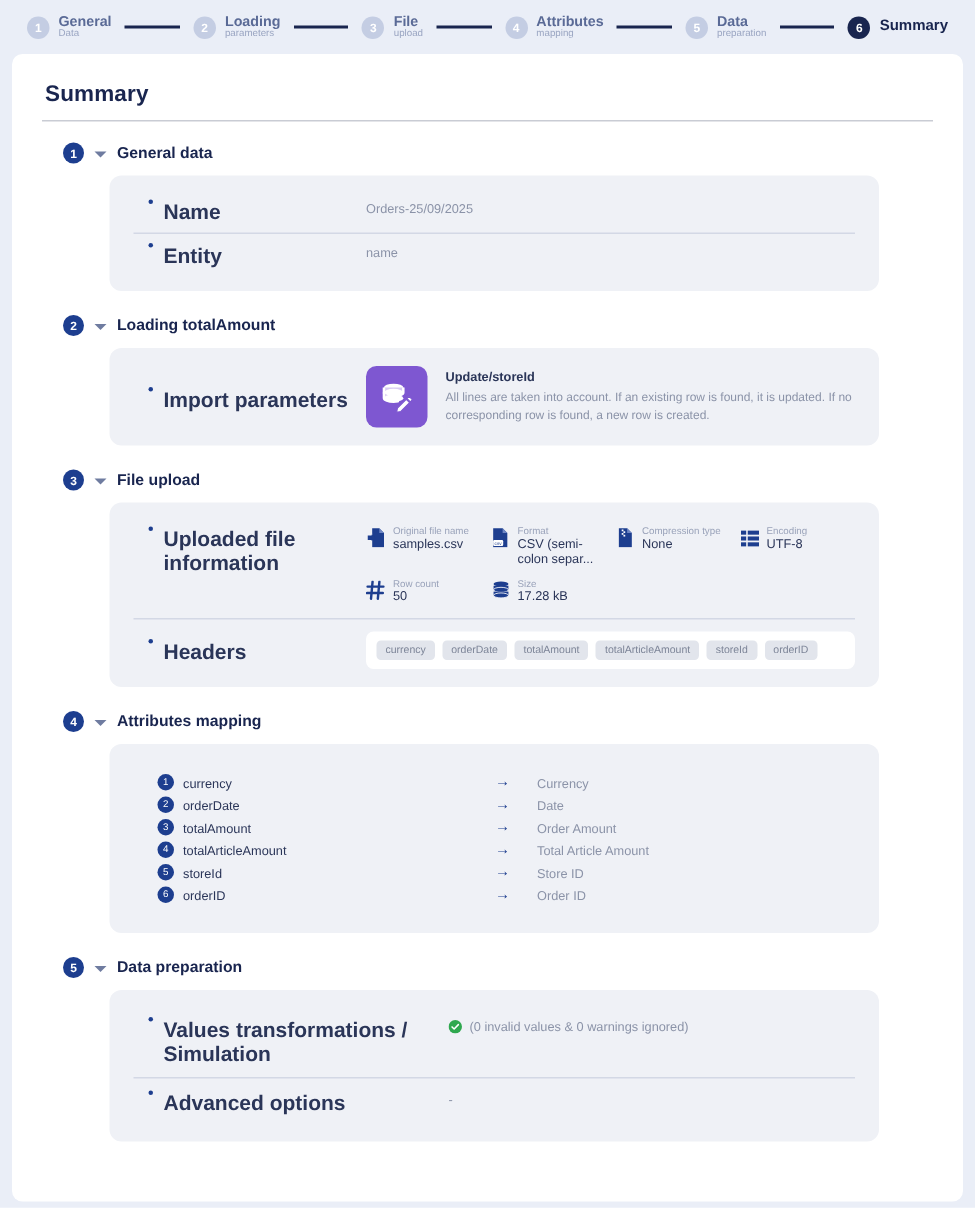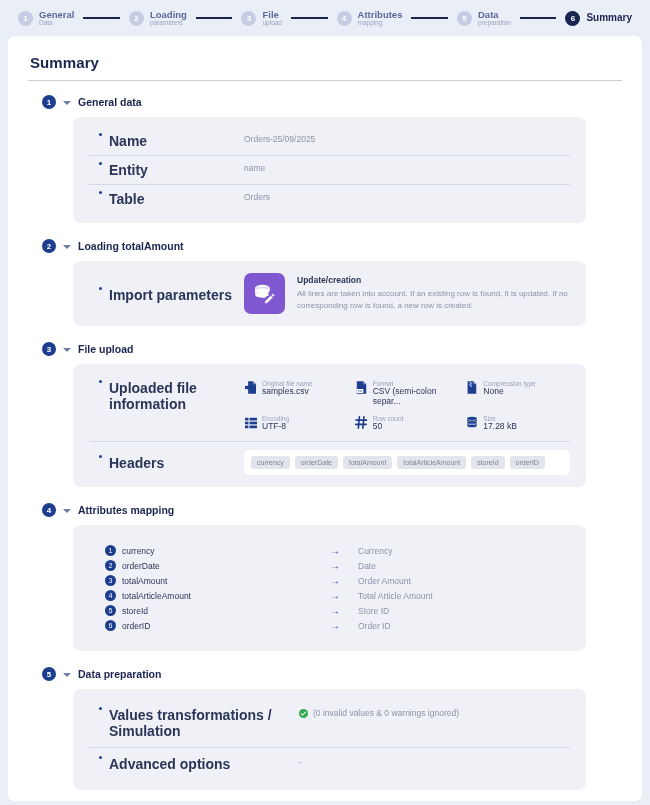--- a/index.html
+++ b/index.html
@@ -121,21 +121,21 @@
     display: flex; align-items: center; justify-content: center;
     flex: 0 0 auto;
   }
   .imp-text { padding-top: 2px; }
   .imp-title { font-size: 8.5px; font-weight: bold; color: #2a3558; margin-bottom: 3px; }
   .imp-desc { font-size: 8px; color: #8b93a8; line-height: 1.5; max-width: 272px; }
 
   
   .fileinfo {
     display: grid;
-    grid-template-columns: 1fr 1fr 1fr;
+    grid-template-columns: 1fr 1fr 1fr 1fr;
     row-gap: 8px; column-gap: 6px;
     flex: 1 1 auto;
   }
   .fi-item { display: flex; gap: 5px; align-items: flex-start; }
   .fi-ic { flex: 0 0 auto; width: 13px; height: 15px; display:flex; align-items:center; justify-content:center; }
   .fi-txt { line-height: 1.15; }
   .fi-lab { font-size: 6.5px; color: #9aa3ba; }
   .fi-val { font-size: 8.5px; color: #2a3558; }
 
   
@@ -251,27 +251,20 @@
           <span>Name</span>
         </div>
         <div class="row-value">Orders-25/09/2025</div>
       </div>
       <div class="row">
         <div class="row-label">
           <span class="bullet"></span>
           <span>Entity</span>
         </div>
         <div class="row-value">name</div>
-      </div>
-      <div class="row">
-        <div class="row-label">
-          <span class="bullet"></span>
-          <span>Table</span>
-        </div>
-        <div class="row-value">Orders</div>
       </div>
     </div>
   </div>
 
   <div class="section" style="margin-top:16px;">
     <div class="sec-head">
       <div class="sec-num">2</div>
       <div class="caret"></div>
       <div class="sec-title">Loading totalAmount</div>
     </div>
@@ -287,21 +280,21 @@
               <ellipse cx="10" cy="6" rx="6.2" ry="2.4" fill="#ffffff"></ellipse>
               <path d="M3.8 6v3.2c0 1.33 2.78 2.4 6.2 2.4s6.2-1.07 6.2-2.4V6" stroke="#ffffff" stroke-width="1.6" fill="#d8cbf2"></path>
               <ellipse cx="10" cy="9.3" rx="6.2" ry="2.4" fill="#ffffff"></ellipse>
               <path d="M3.8 9.6v3.2c0 1.33 2.78 2.4 6.2 2.4 1.0 0 1.95-.09 2.78-.25" stroke="#ffffff" stroke-width="1.6" fill="#d8cbf2" stroke-linecap="round"></path>
               <ellipse cx="10" cy="12.9" rx="6.2" ry="2.4" fill="#ffffff"></ellipse>
               <path d="M14.6 21.4l-2.7.55.56-2.7 5.6-5.6 2.15 2.15-5.6 5.6z" fill="#ffffff" stroke="#7e57d1" stroke-width=".7"></path>
               <path d="M18.5 13.1l1.35-1.35 2.15 2.15-1.35 1.35z" fill="#ffffff" stroke="#7e57d1" stroke-width=".7"></path>
             </svg>
           </div>
           <div class="imp-text">
-            <div class="imp-title">Update/creation</div>
+            <div class="imp-title">Update/storeId</div>
             <div class="imp-desc">All lines are taken into account. If an existing row is found, it is updated. If no corresponding row is found, a new row is created.</div>
           </div>
         </div>
       </div>
     </div>
   </div>
 
   <div class="section" style="margin-top:16px;">
     <div class="sec-head">
       <div class="sec-num">3</div>

